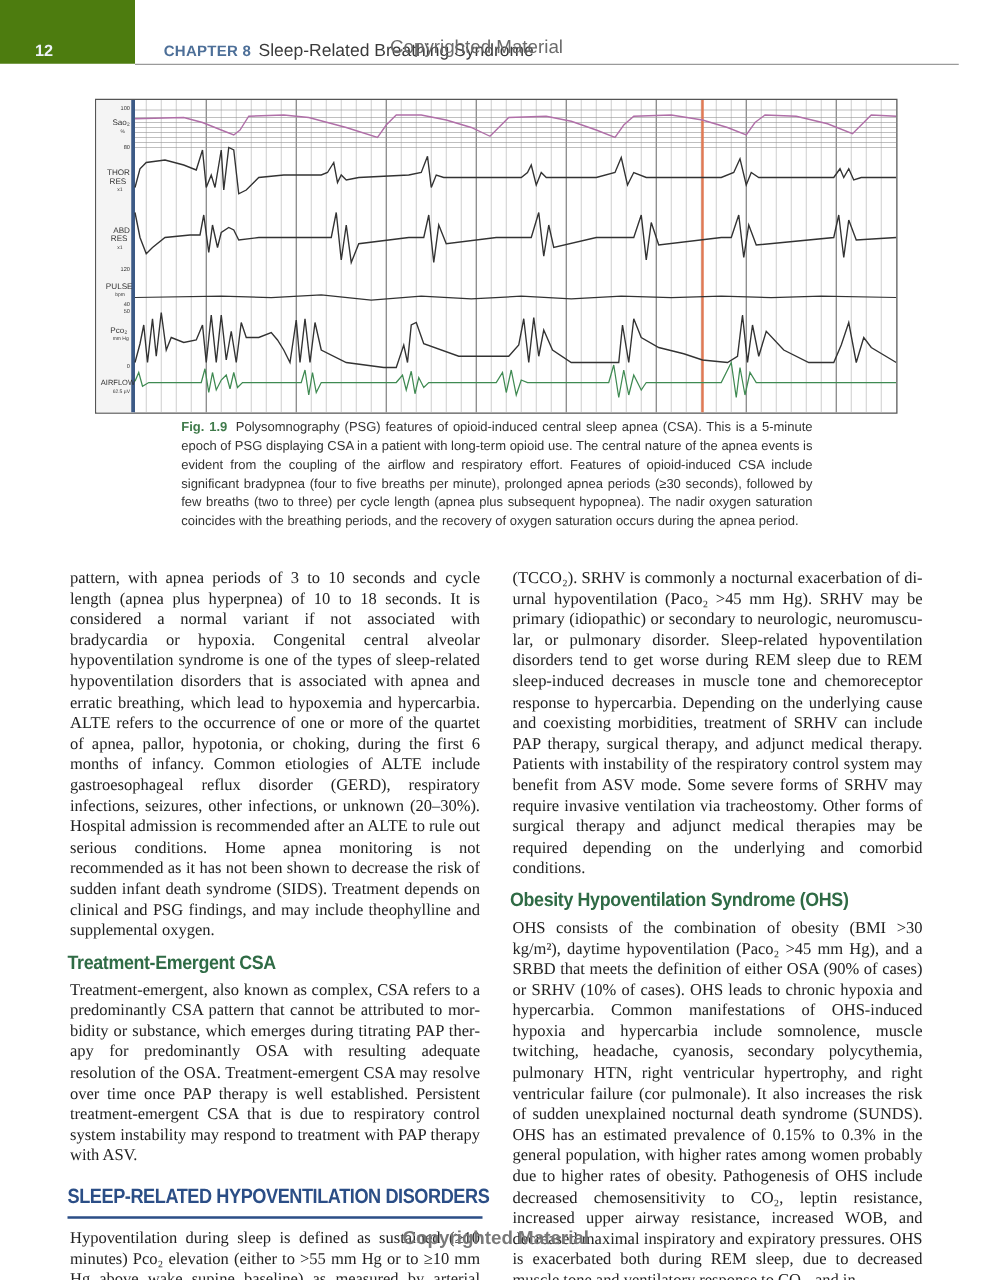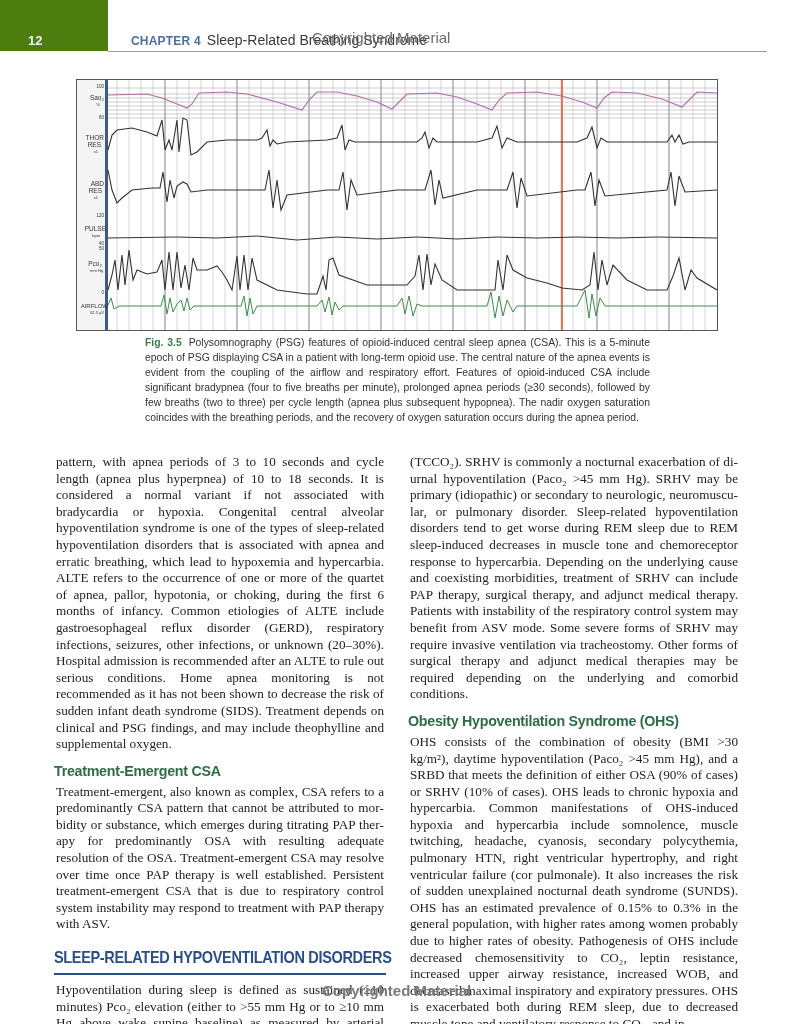--- a/index.html
+++ b/index.html
@@ -26,21 +26,21 @@
     h2.sec { font-family: "Liberation Sans", sans-serif; font-weight: bold; font-size: 16.5px; color: #2b4e86; margin: 14px 0 6px 0; letter-spacing: -0.4px; line-height: 20px; transform: scaleX(0.88); transform-origin: left; white-space: nowrap; }
     .sec-rule { height: 2px; background: #2b4e86; margin: 0 0 7px 0; width: 332px; }
   </style>
 </head>
 <body>
 
 <div class="header-band">
   <span class="page-num">12</span>
 </div>
 <div class="running-head">
-  <span class="chap">CHAPTER 4</span><span>Sleep-Related Breathing Syndrome</span>
+  <span class="chap">CHAPTER 8</span><span>Sleep-Related Breathing Syndrome</span>
 </div>
 <div class="header-rule"></div>
 <div class="watermark wm-top">Copyrighted Material</div>
 
 <div class="figure">
   <svg width="640" height="250" viewBox="0 0 640 250">
 
     <rect x="0" y="0" width="30" height="250" fill="#f4f4f4"></rect>
     <rect x="28" y="0" width="3" height="250" fill="#3c5a86"></rect>
 
@@ -143,21 +143,21 @@
 
     <path d="M31 158 L100 157 L140 158 L180 156 L220 160 L260 157 L300 159 L340 157 L380 159 L420 157 L460 158 L500 157 L540 158 L580 157 L640 158" fill="none" stroke="#333" stroke-width="1"></path>
 
     <path d="M31 210 L35 195 L38 180 L41 210 L45 175 L48 205 L52 170 L56 200 L60 190 L70 194 L80 192 L85 180 L88 210 L92 172 L96 210 L100 172 L104 208 L108 185 L112 210 L116 178 L120 190 L130 190 L140 186 L145 192 L150 200 L155 210 L160 176 L163 210 L167 175 L171 210 L175 178 L180 200 L200 210 L230 214 L240 214 L246 196 L249 210 L252 180 L256 178 L262 195 L290 205 L330 205 L338 196 L342 175 L346 210 L350 174 L354 205 L358 184 L365 200 L380 210 L410 210 L418 210 L421 180 L426 210 L430 175 L436 190 L450 198 L470 203 L485 208 L505 210 L513 205 L517 172 L521 210 L525 180 L530 205 L536 185 L550 200 L570 210 L590 210 L596 196 L602 178 L608 210 L614 190 L620 198 L640 210" fill="none" stroke="#333" stroke-width="1.1"></path>
 
     <path d="M31 225 L34 218 L37 229 L42 226 L80 226 L84 226 L87 215 L90 234 L93 218 L96 232 L100 224 L104 220 L107 231 L110 218 L113 230 L117 226 L160 226 L164 226 L167 216 L170 236 L173 218 L176 234 L180 226 L240 226 L245 220 L248 232 L252 217 L255 235 L258 222 L262 230 L266 226 L320 226 L325 218 L328 234 L332 216 L336 236 L340 224 L345 226 L410 226 L414 212 L418 238 L422 216 L426 236 L430 220 L436 232 L440 226 L500 226 L508 210 L512 238 L515 214 L519 236 L523 218 L528 226 L640 226" fill="none" stroke="#3f8a52" stroke-width="1"></path>
   </svg>
 </div>
 
 <div class="caption">
-  <span class="fig-label">Fig. 3.5</span>
+  <span class="fig-label">Fig. 1.9</span>
   <span>Polysomnography (PSG) features of opioid-induced central sleep apnea (CSA). This is a 5-minute epoch of PSG displaying CSA in a patient with long-term opioid use. The central nature of the apnea events is evident from the coupling of the airflow and respiratory effort. Features of opioid-induced CSA include significant bradypnea (four to five breaths per minute), prolonged apnea periods (≥30 seconds), followed by few breaths (two to three) per cycle length (apnea plus subsequent hypopnea). The nadir oxygen saturation coincides with the breathing periods, and the recovery of oxygen saturation occurs during the apnea period.</span>
 </div>
 
 <div class="col col-left">
   <p>pattern, with apnea periods of 3 to 10 seconds and cycle length (apnea plus hyperpnea) of 10 to 18 seconds. It is considered a normal variant if not associated with bradycardia or hypoxia. Congenital central alveolar hypoventilation syndrome is one of the types of sleep-related hypoventilation disorders that is associ­ated with apnea and erratic breathing, which lead to hypoxemia and hypercarbia. ALTE refers to the occurrence of one or more of the quartet of apnea, pallor, hypotonia, or choking, during the first 6 months of infancy. Common etiologies of ALTE include gastroesophageal reflux disorder (GERD), respiratory infections, seizures, other infections, or unknown (20–30%). Hospital ad­mission is recommended after an ALTE to rule out serious condi­tions. Home apnea monitoring is not recommended as it has not been shown to decrease the risk of sudden infant death syndrome (SIDS). Treatment depends on clinical and PSG findings, and may include theophylline and supplemental oxygen.</p>
   <h3 class="sub">Treatment-Emergent CSA</h3>
   <p>Treatment-emergent, also known as complex, CSA refers to a predominantly CSA pattern that cannot be attributed to mor­bidity or substance, which emerges during titrating PAP ther­apy for predominantly OSA with resulting adequate resolution of the OSA. Treatment-emergent CSA may resolve over time once PAP therapy is well established. Persistent treatment-emergent CSA that is due to respiratory control system instabil­ity may respond to treatment with PAP therapy with ASV.</p>
   <h2 class="sec">SLEEP-RELATED HYPOVENTILATION DISORDERS</h2>
   <div class="sec-rule"></div>
   <p>Hypoventilation during sleep is defined as sustained (≥10 min­utes) Pco₂ elevation (either to &gt;55 mm Hg or to ≥10 mm Hg above wake supine baseline) as measured by arterial blood gas (ABG), end-tidal CO₂ (ETCO₂), or transcutaneous CO₂</p>

